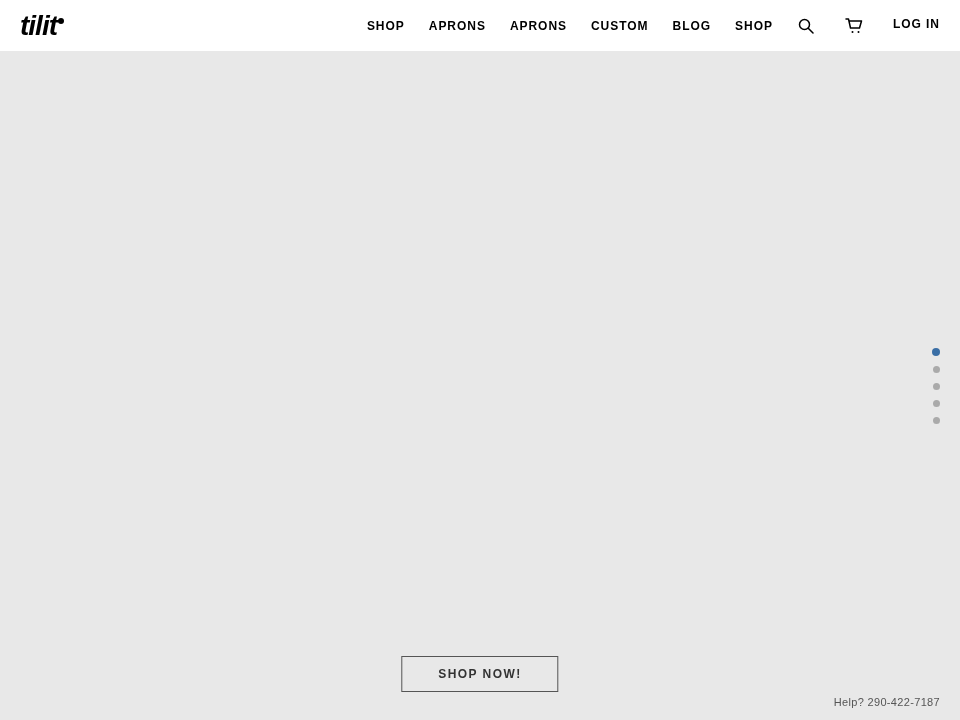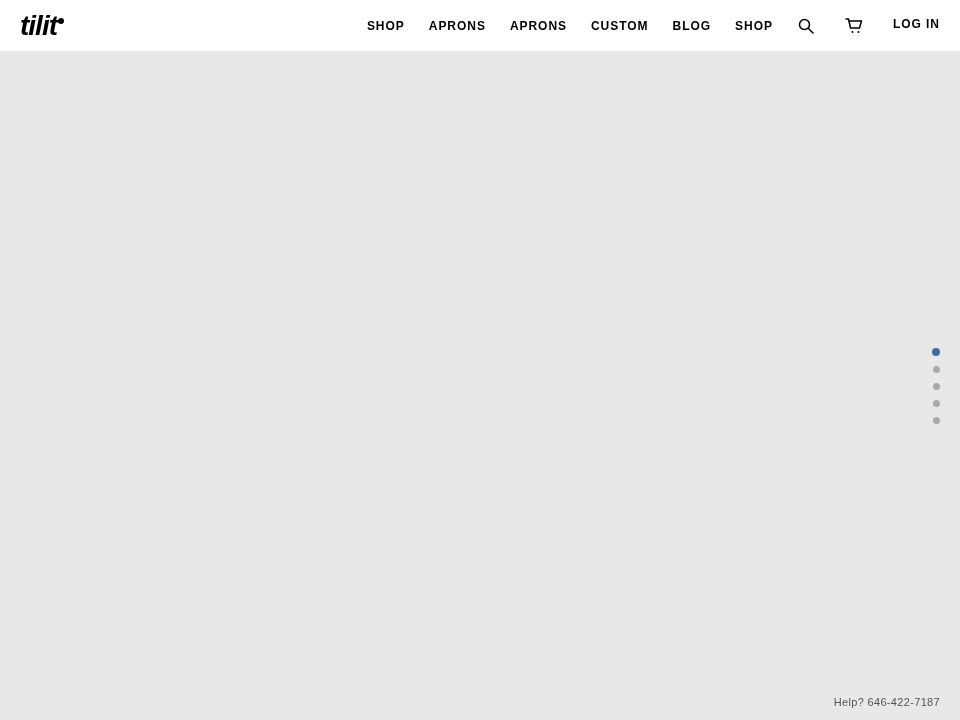--- a/index.html
+++ b/index.html
@@ -202,16 +202,19 @@
 <main class="main">
 
   <div class="slide-dots">
     <div class="dot active"></div>
     <div class="dot"></div>
     <div class="dot"></div>
     <div class="dot"></div>
     <div class="dot"></div>
   </div>
 
-
-  <div class="help-text">Help? 646-422-7187</div>
+  <div class="shop-now-container">
+    <button class="shop-now-btn">SHOP NOW!</button>
+  </div>
+
+  <div class="help-text">Help? 290-422-7187</div>
 
 </main>
 
 </body></html>

